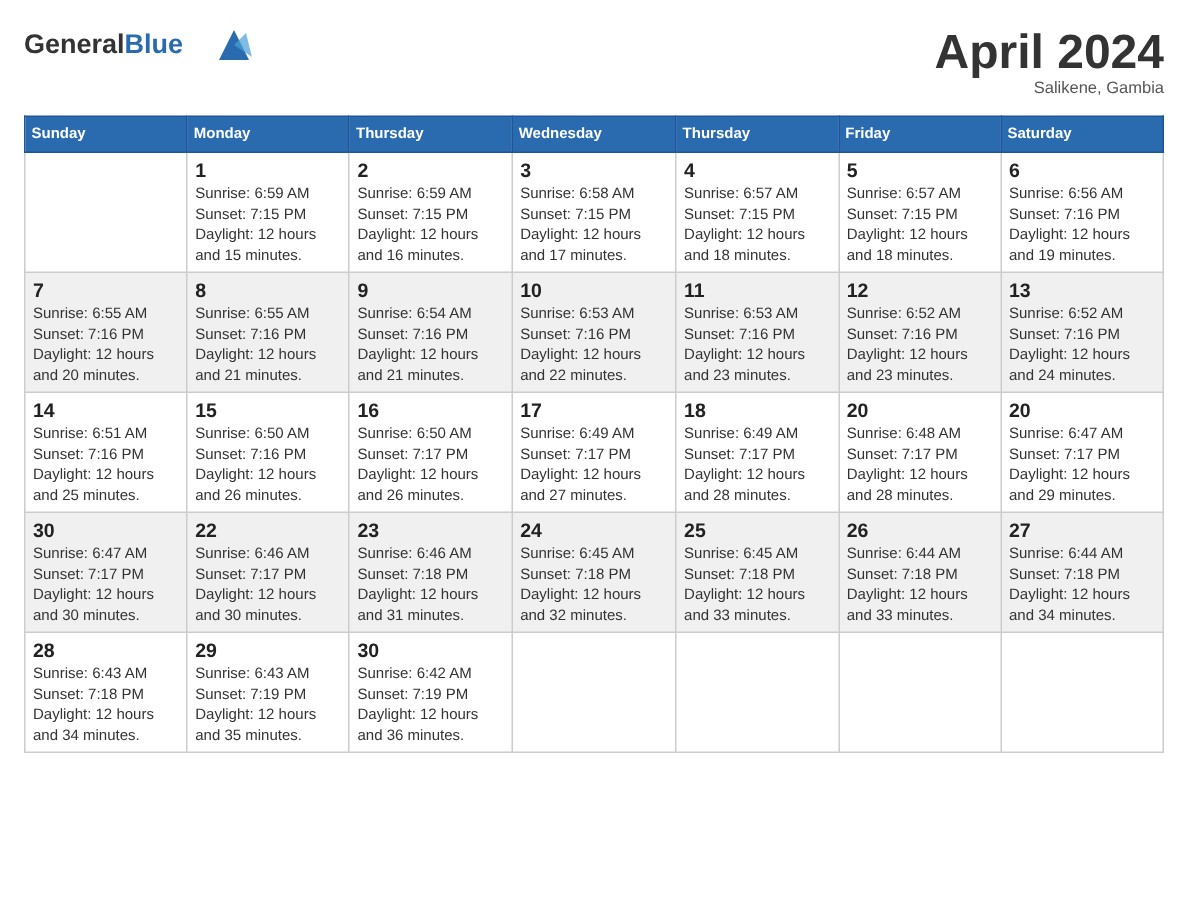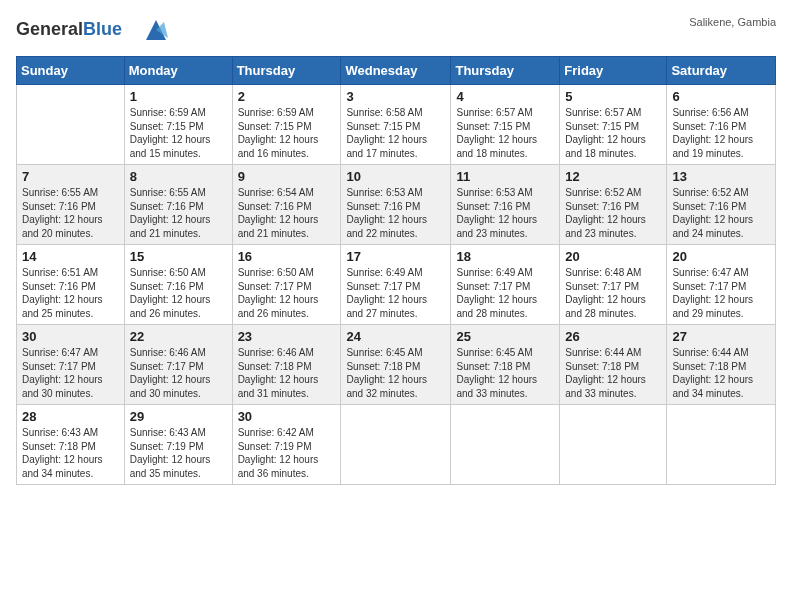--- a/index.html
+++ b/index.html
@@ -44,21 +44,21 @@
       color: #555;
     }
     .calendar-table {
       width: 100%;
       border-collapse: collapse;
       border: 1px solid #ccc;
     }
     .calendar-table th {
       background-color: #2a6bb0;
       color: #fff;
-      font-size: 13px;
+      font-size: 10px;
       font-weight: bold;
       padding: 6px 4px;
       text-align: left;
       border: 1px solid #1e559a;
     }
     .calendar-table td {
       vertical-align: top;
       padding: 4px 5px;
       border: 1px solid #ccc;
       font-size: 10.5px;
@@ -94,20 +94,21 @@
       <span>
         <span style="color:#333;font-size:18px;font-weight:bold;">General</span><span style="color:#2a6bb0;font-size:18px;font-weight:bold;">Blue</span>
       </span>
     </div>
     <svg class="logo-icon" viewBox="0 0 28 28">
       <polygon points="4,24 14,4 24,24" fill="#2a6bb0"></polygon>
       <polygon points="14,14 22,6 26,22" fill="#4a9fd4" opacity="0.7"></polygon>
     </svg>
   </div>
   <div class="title-block">
+    <div class="month-title">April 2024</div>
     <div class="location-title">Salikene, Gambia</div>
   </div>
 </div>
 
 <table class="calendar-table">
   <thead>
     <tr id="weekday-header">
         <th>Sunday</th>
         <th>Monday</th>
         <th>Thursday</th>

